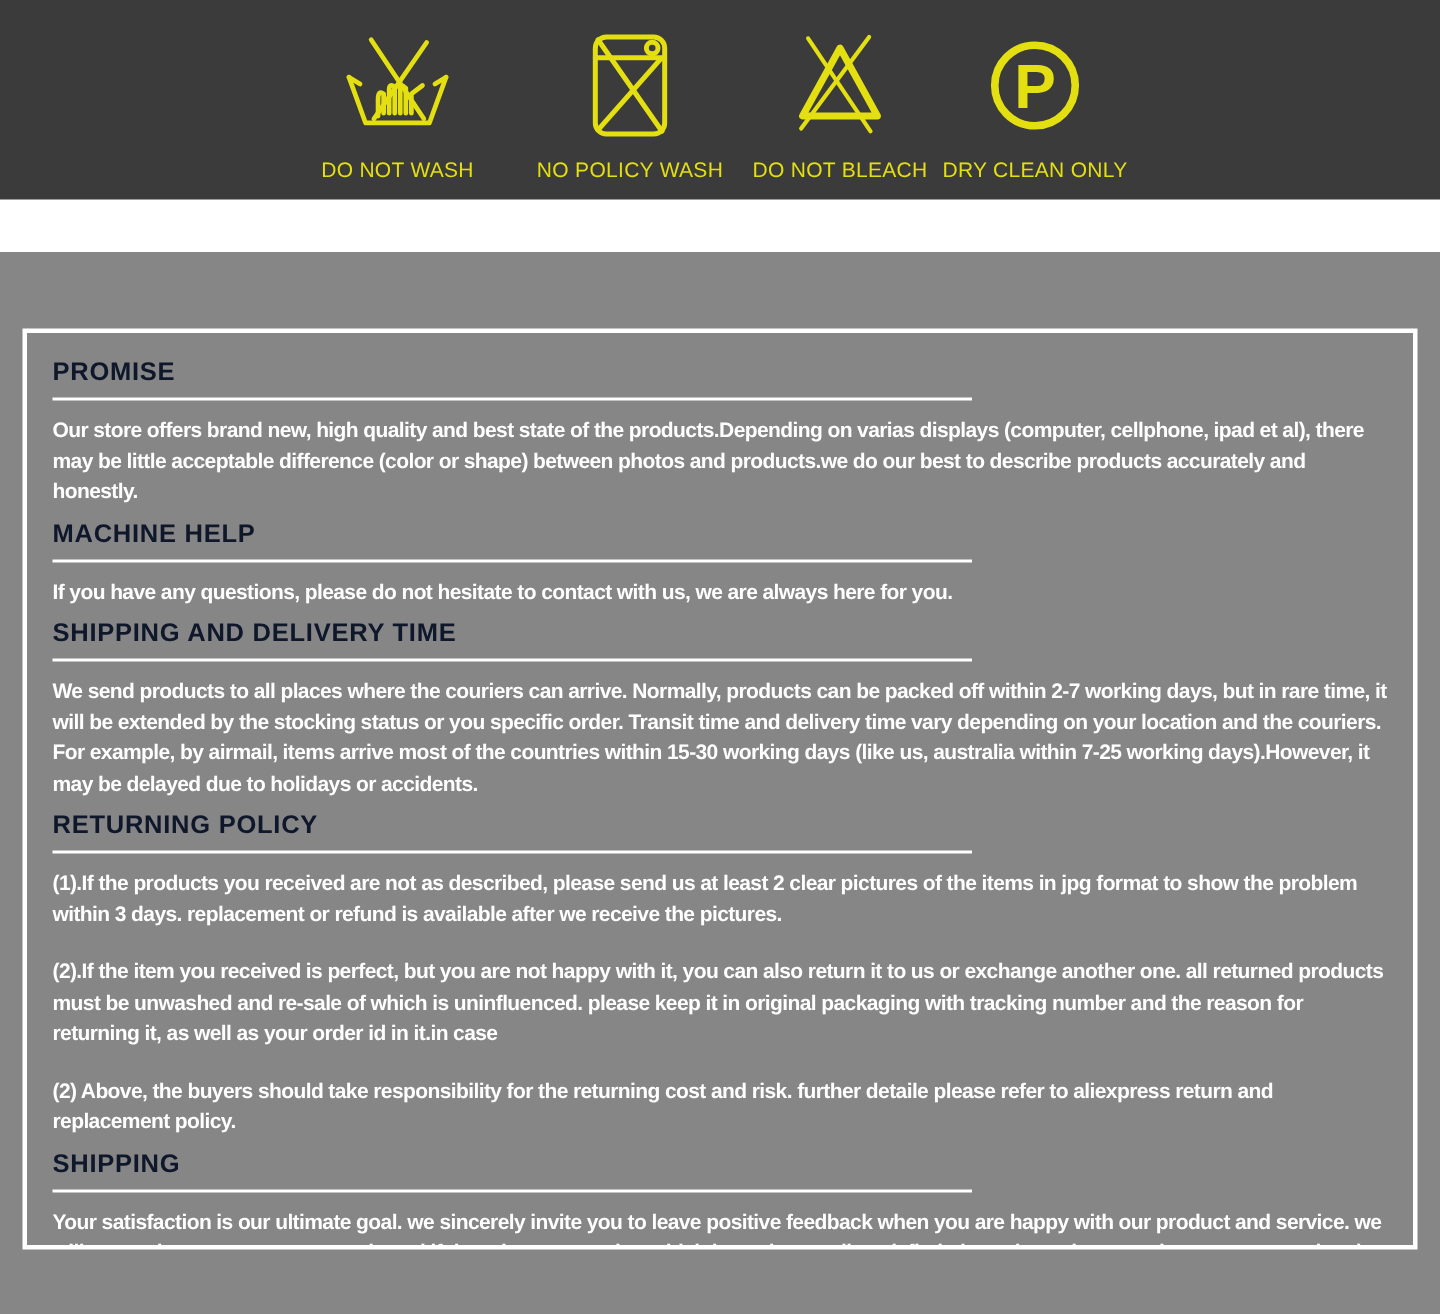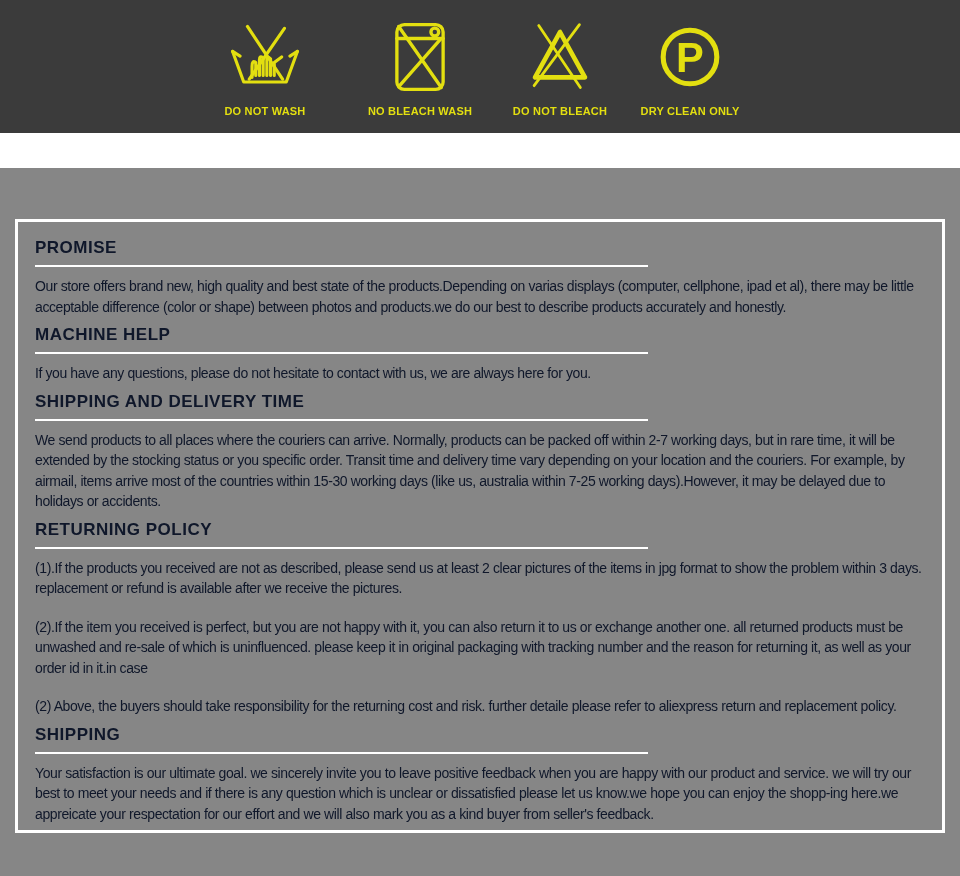--- a/index.html
+++ b/index.html
@@ -20,22 +20,22 @@
   }
   .care-item {
     position: absolute; top: 20px;
     width: 150px;
     text-align: center;
   }
   .care-item .icon-wrap { height: 74px; display: flex; align-items: center; justify-content: center; }
   .care-item svg { display: block; margin: 0 auto; }
   .care-label {
     margin-top: 11px;
-    font-size: 11px;
-    font-weight: bold;
+    font-size: 14px;
+    font-weight: normal;
     letter-spacing: 0.2px;
     color: #e3df10;
     white-space: nowrap;
   }
   .ci-1 { left: 190px; }
   .ci-2 { left: 345px; }
   .ci-3 { left: 485px; }
   .ci-4 { left: 615px; }
 
   
@@ -58,23 +58,23 @@
     padding: 0 0 7px 0;
     width: 613px;
     border-bottom: 2px solid #ffffff;
     color: #0f172a;
     font-size: 17px;
     font-weight: bold;
     letter-spacing: 0.5px;
   }
   .body-text {
     margin: 9px 0 7px 0;
-    color: #0f172a;
+    color: #ffffff;
     font-size: 14px;
-    font-weight: normal;
+    font-weight: bold;
     letter-spacing: -0.4px;
     line-height: 20.5px;
   }
   .body-text + .body-text { margin-top: 18px; }
 </style>
 </head>
 <body>
 
 <div class="page">
 
@@ -96,21 +96,21 @@
     <div class="care-item ci-2">
       <div class="icon-wrap">
         <svg width="80" height="74" viewBox="0 0 80 80" fill="none" stroke="#e3df10" stroke-width="3.6" stroke-linecap="round" stroke-linejoin="round">
           <rect x="15" y="5" width="50" height="70" rx="8"></rect>
           <path d="M15,20 L65,20"></path>
           <circle cx="56" cy="13" r="4.2"></circle>
           <path d="M17,7 L63,73"></path>
           <path d="M62,21 L17,72"></path>
         </svg>
       </div>
-      <div class="care-label">NO BLEACH WASH</div>
+      <div class="care-label">NO POLICY WASH</div>
     </div>
 
     <div class="care-item ci-3">
       <div class="icon-wrap">
         <svg width="80" height="74" viewBox="0 0 80 80" fill="none" stroke="#e3df10" stroke-linecap="round" stroke-linejoin="round">
           <path d="M40,13 L13,62 L67,62 Z" stroke-width="5"></path>
           <path d="M17,6 L62,73" stroke-width="3"></path>
           <path d="M61,5 L12,71" stroke-width="3"></path>
         </svg>
       </div>

